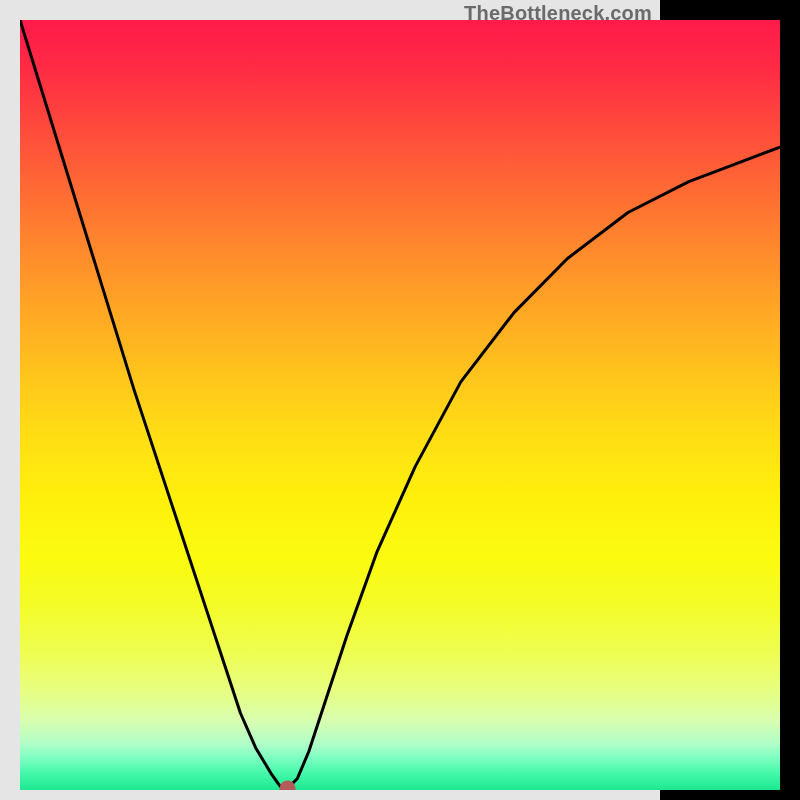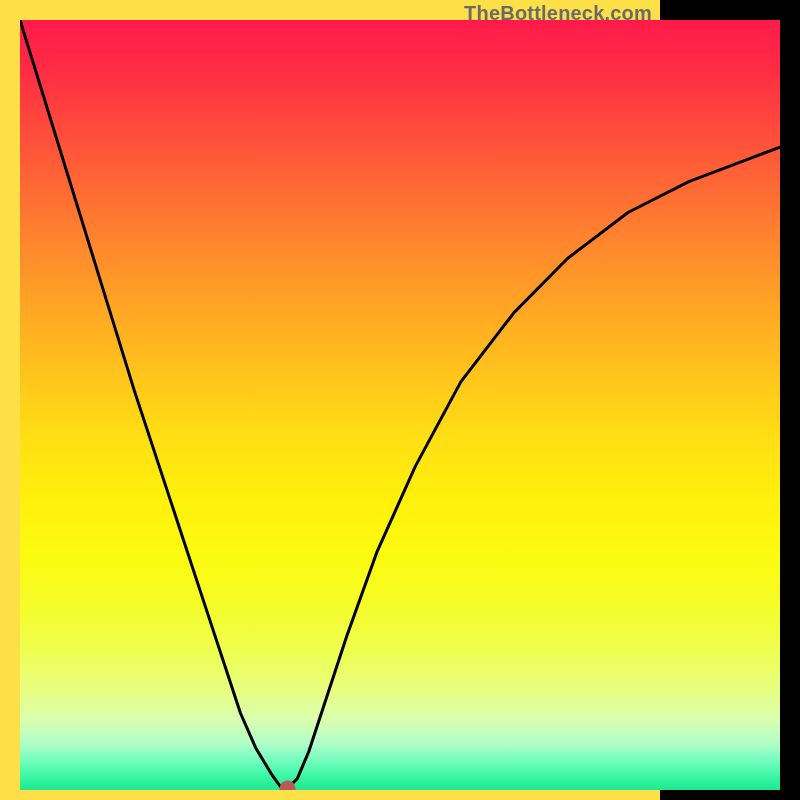--- a/index.html
+++ b/index.html
@@ -9,21 +9,21 @@
     height: 800px;
     background: #000;
     overflow: hidden;
   }
   .frame {
     position: absolute;
     left: 0;
     top: 0;
     width: 660px;
     height: 800px;
-    background: #fde047;
+    background: #e5e5e5;
     text-decoration: underline;
   }
   .plot-area {
     position: absolute;
     left: 20px;
     top: 20px;
     width: 760px;
     height: 770px;
     overflow: hidden;
   }

